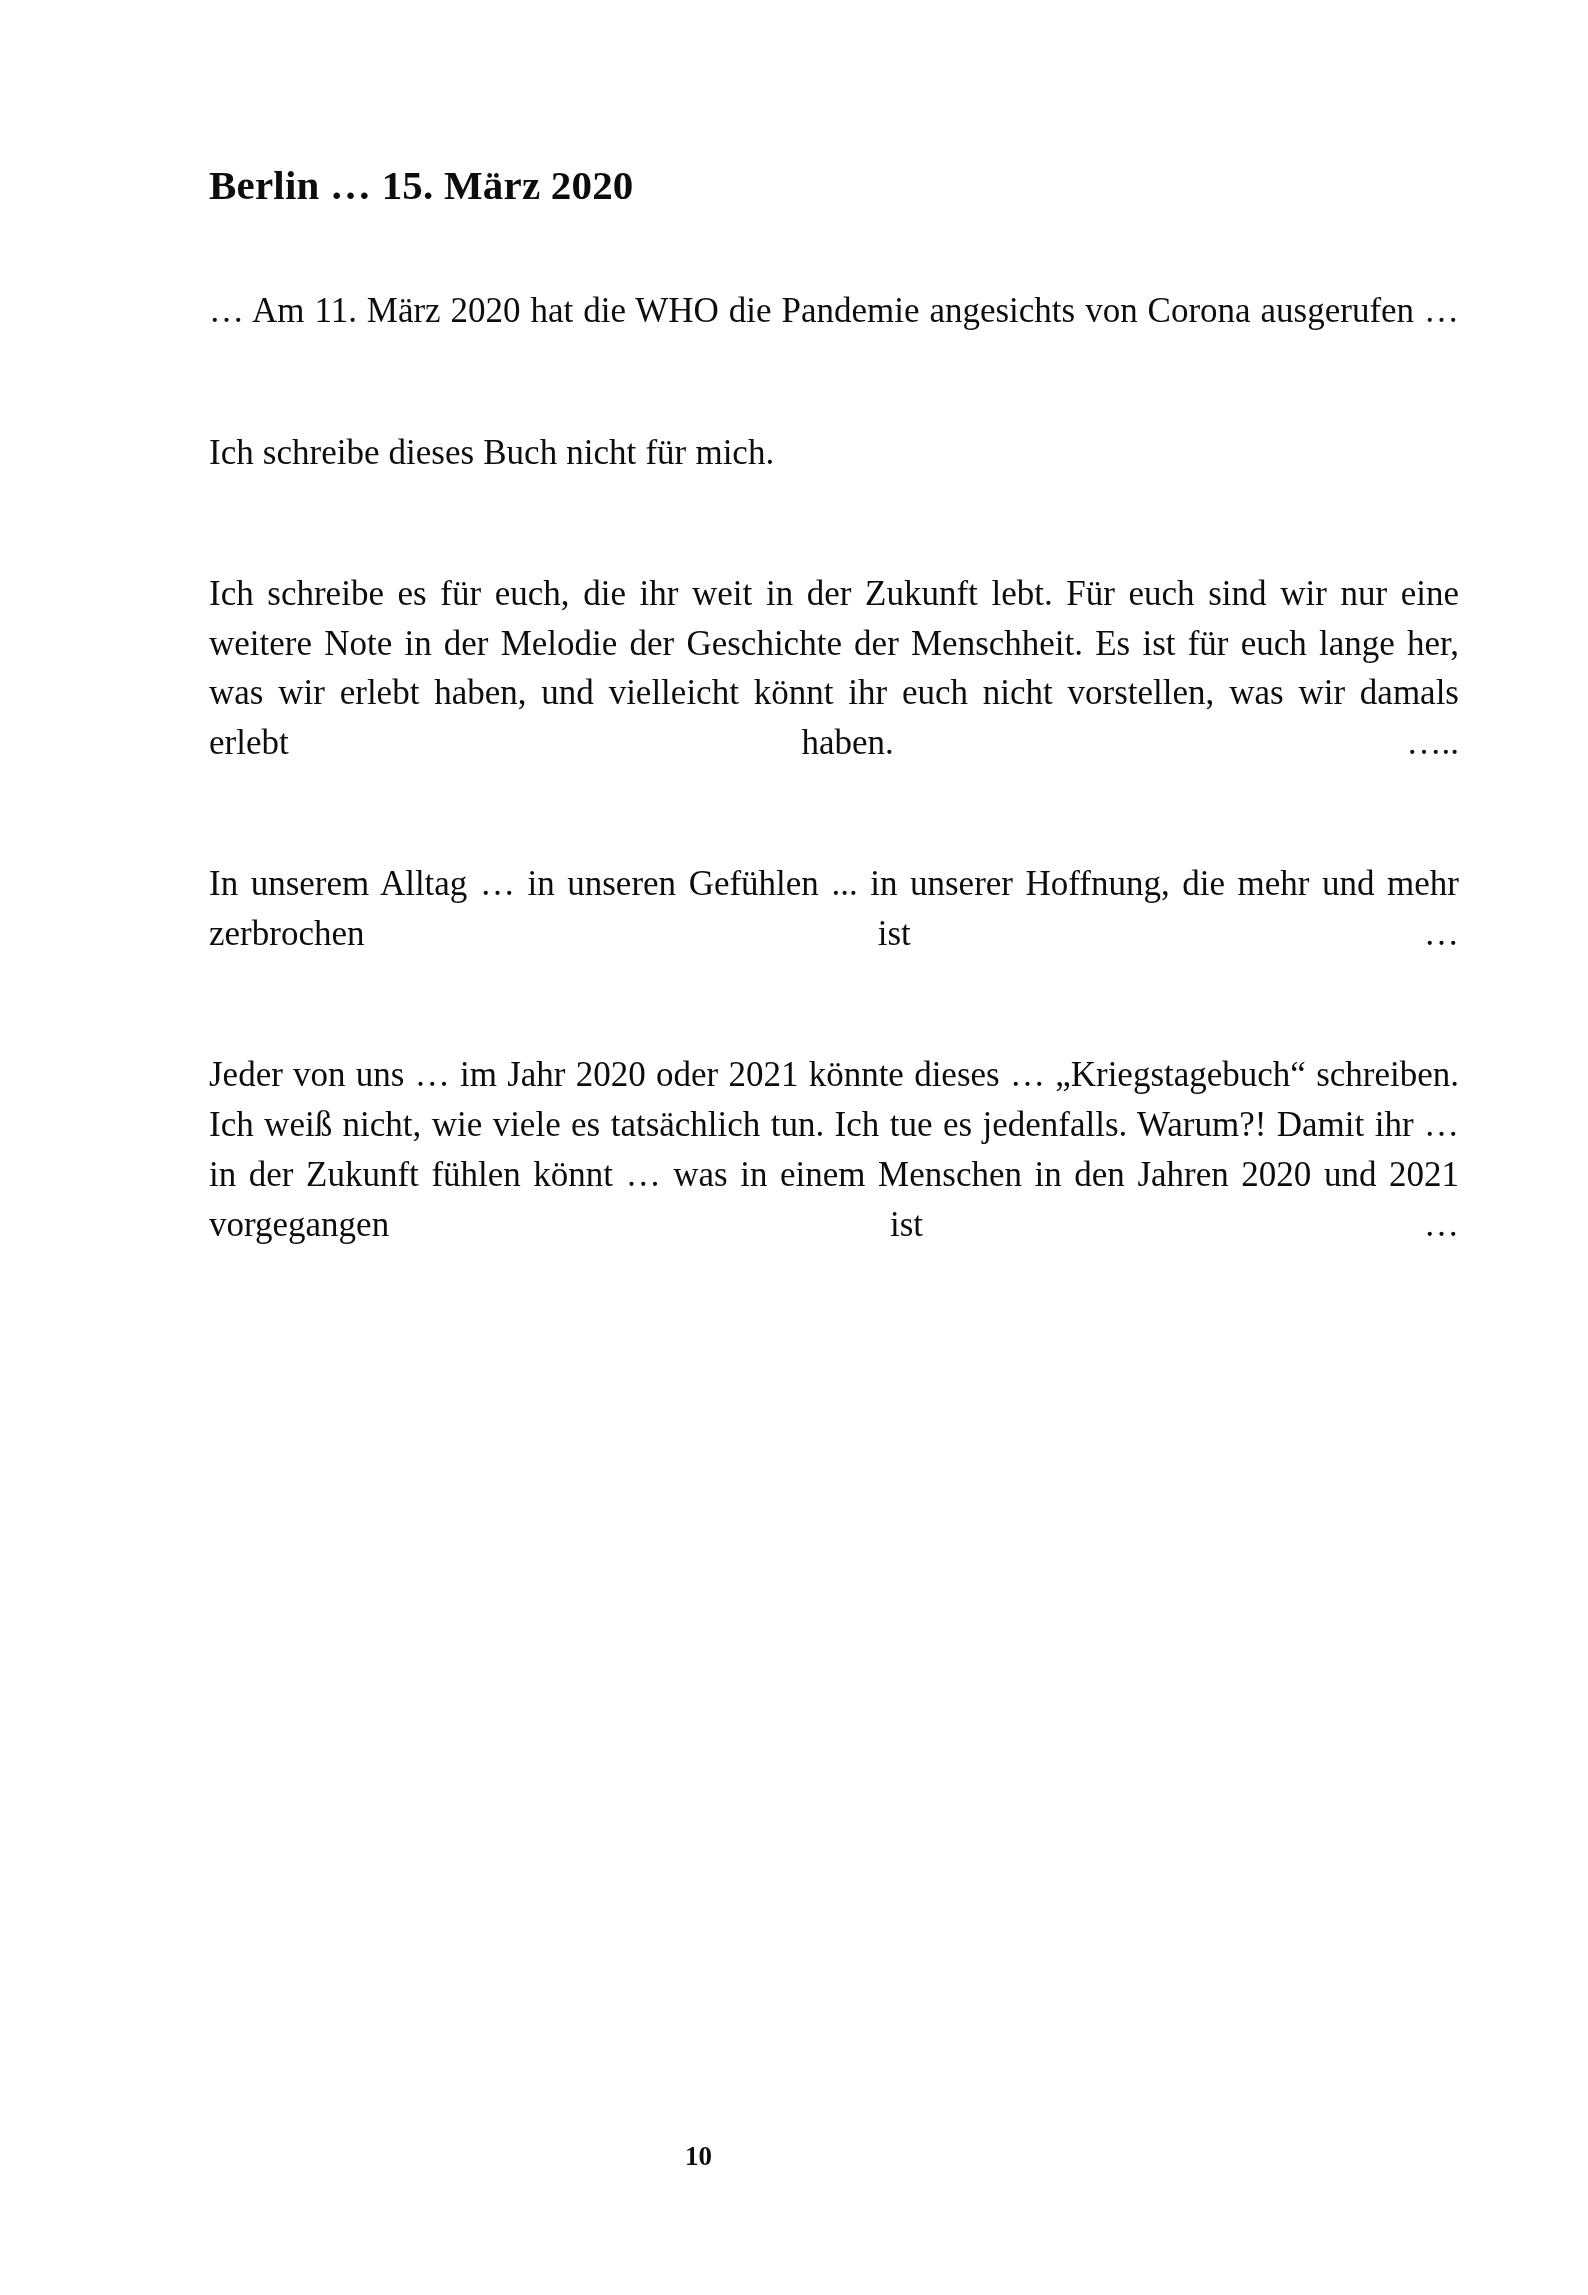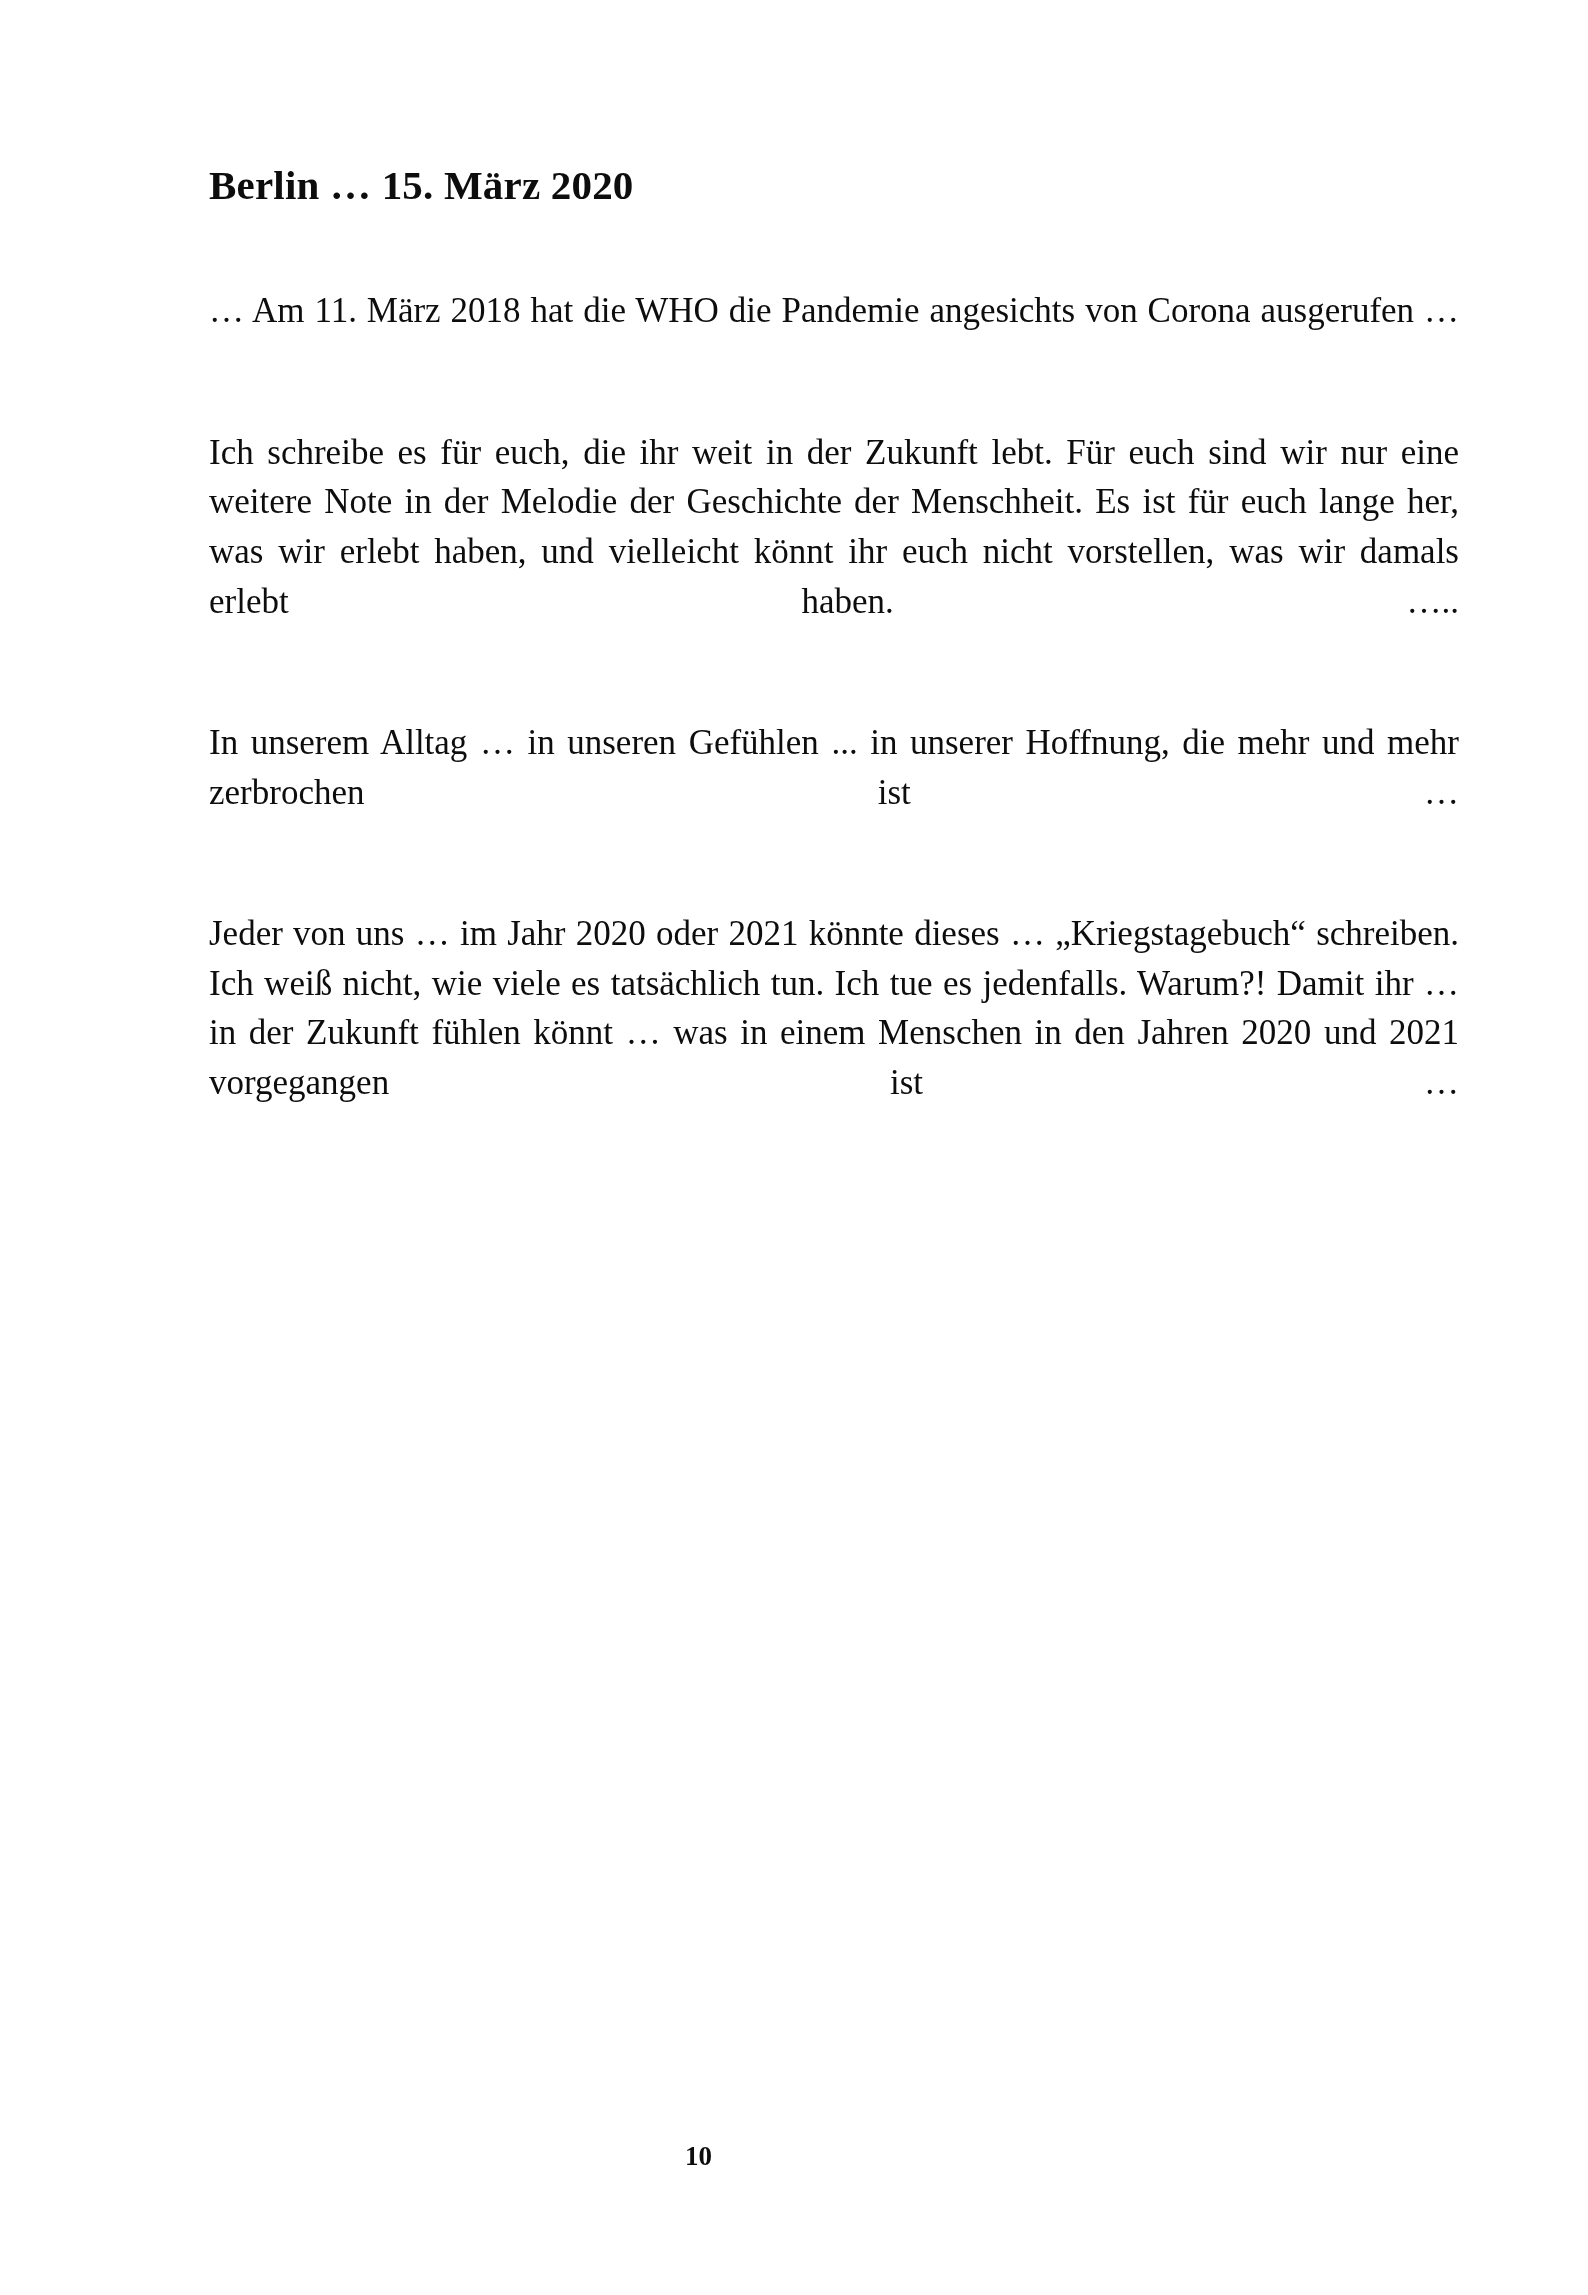--- a/index.html
+++ b/index.html
@@ -72,22 +72,23 @@
 </style>
 </head>
 <body>
 
 <div class="page">
 
   <div class="content">
 
     <h1 class="page-heading">Berlin … 15. März 2020</h1>
 
-    <p class="para">… Am 11. März 2018 hat die WHO die Pandemie angesichts von Corona ausgerufen …</p>
+    <p class="para">… Am 11. März 2020 hat die WHO die Pandemie angesichts von Corona ausgerufen …</p>
 
+    <p class="para no-justify">Ich schreibe dieses Buch nicht für mich.</p>
 
 
     <p class="para">Ich schreibe es für euch, die ihr weit in der Zukunft lebt. Für euch sind wir nur eine weitere Note in der Melodie der Geschichte der Menschheit. Es ist für euch lange her, was wir erlebt haben, und vielleicht könnt ihr euch nicht vorstellen, was wir damals erlebt haben. …..</p>
 
     <p class="para">In unserem Alltag … in unseren Gefühlen ... in unserer Hoffnung, die mehr und mehr zerbrochen ist …</p>
 
     <p class="para">Jeder von uns … im Jahr 2020 oder 2021 könnte dieses … „Kriegstagebuch“ schreiben. Ich weiß nicht, wie viele es tatsächlich tun. Ich tue es jedenfalls. Warum?! Damit ihr … in der Zukunft fühlen könnt … was in einem Menschen in den Jahren 2020 und 2021 vorgegangen ist …</p>
 
 
   </div>

